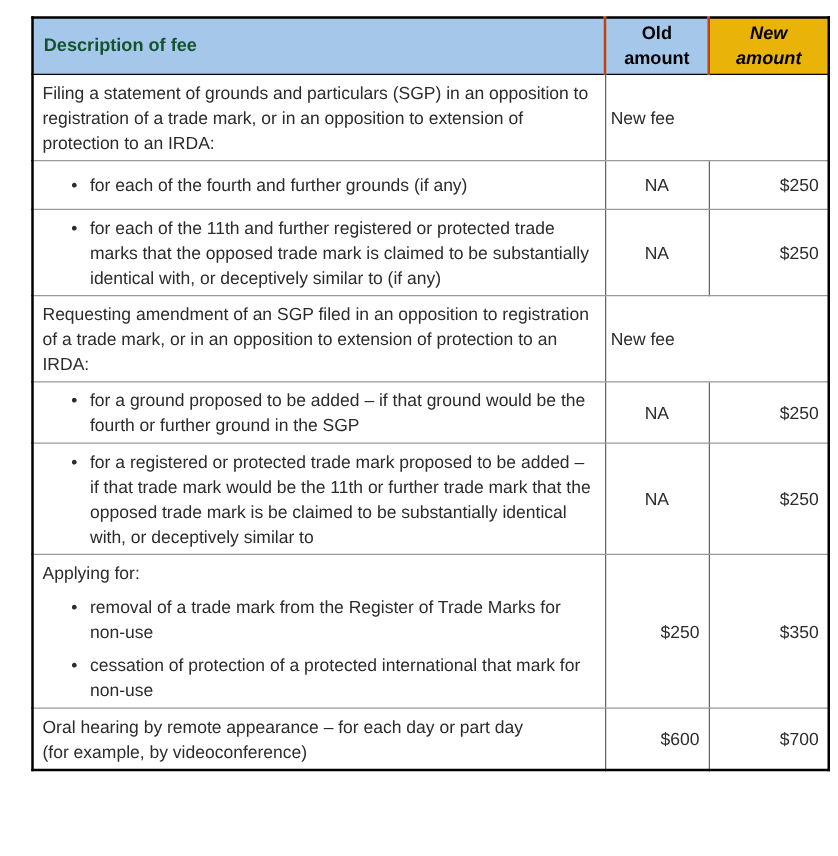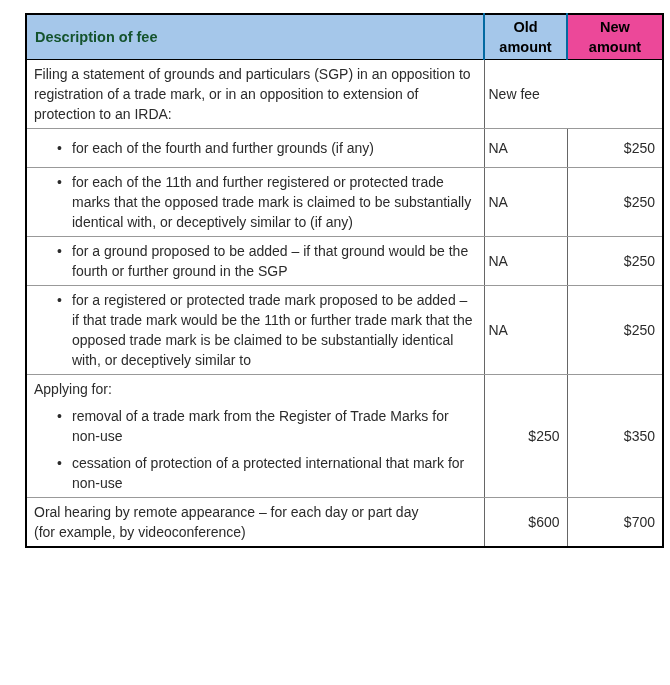--- a/index.html
+++ b/index.html
@@ -35,39 +35,39 @@
   col.c-new  { width: 96px; }
 
   th {
     font-size: 14.5px;
     font-weight: bold;
     color: #000000;
     text-align: left;
     height: 28px;
     padding: 2px 8px;
     border: none;
-    border-left: 2px solid #0369a1;
+    border-left: 2px solid #c2410c;
     border-bottom: 1px solid #000000;
     vertical-align: middle;
   }
   th:first-child { border-left: none; }
   th.amount-head { text-align: center; padding: 2px 4px; }
 
   td {
     border: 1px solid #666666;
     border-top-color: #999999;
     border-bottom-color: #999999;
     vertical-align: middle;
     height: 30px;
   }
   td.desc {
     padding: 4px 10px 4px 7px;
   }
   td.amount {
-    text-align: left;
+    text-align: center;
     padding: 4px 4px;
   }
   td.amount.num {
     text-align: right;
     padding-right: 7px;
   }
   td.amount.merged {
     text-align: left;
   }
   .para { margin: 0; }
@@ -88,21 +88,21 @@
   <table class="fee-table">
     <colgroup>
       <col class="c-desc">
       <col class="c-old">
       <col class="c-new">
     </colgroup>
     <thead>
       <tr>
         <th style="background: rgb(165, 199, 234); color: #14532d;">Description of fee</th>
         <th class="amount-head" style="background: rgb(165, 199, 234); color: rgb(0, 0, 0);">Old amount</th>
-        <th class="amount-head" style="background: #ec4899; color: rgb(0, 0, 0);">New amount</th>
+        <th class="amount-head" style="background: #eab308; color: rgb(0, 0, 0); font-style: italic;">New amount</th>
       </tr>
     </thead>
     <tbody>
 
     <tr>
           <td class="desc">
             <div class="para">Filing a statement of grounds and particulars (SGP) in an opposition to registration of a trade mark, or in an opposition to extension of protection to an IRDA:</div>
           </td>
           <td class="amount merged" colspan="2">New fee</td>
         </tr>
@@ -118,20 +118,26 @@
         </tr>
         <tr>
           <td class="desc">
             <div class="bullet-item">
               <span class="dot">•</span>
               <span class="btext">for each of the 11th and further registered or protected trade marks that the opposed trade mark is claimed to be substantially identical with, or deceptively similar to (if any)</span>
             </div>
           </td>
           <td class="amount">NA</td>
           <td class="amount num">$250</td>
+        </tr>
+        <tr>
+          <td class="desc">
+            <div class="para">Requesting amendment of an SGP filed in an opposition to registration of a trade mark, or in an opposition to extension of protection to an IRDA:</div>
+          </td>
+          <td class="amount merged" colspan="2">New fee</td>
         </tr>
         <tr>
           <td class="desc">
             <div class="bullet-item">
               <span class="dot">•</span>
               <span class="btext">for a ground proposed to be added – if that ground would be the fourth or further ground in the SGP</span>
             </div>
           </td>
           <td class="amount">NA</td>
           <td class="amount num">$250</td>

